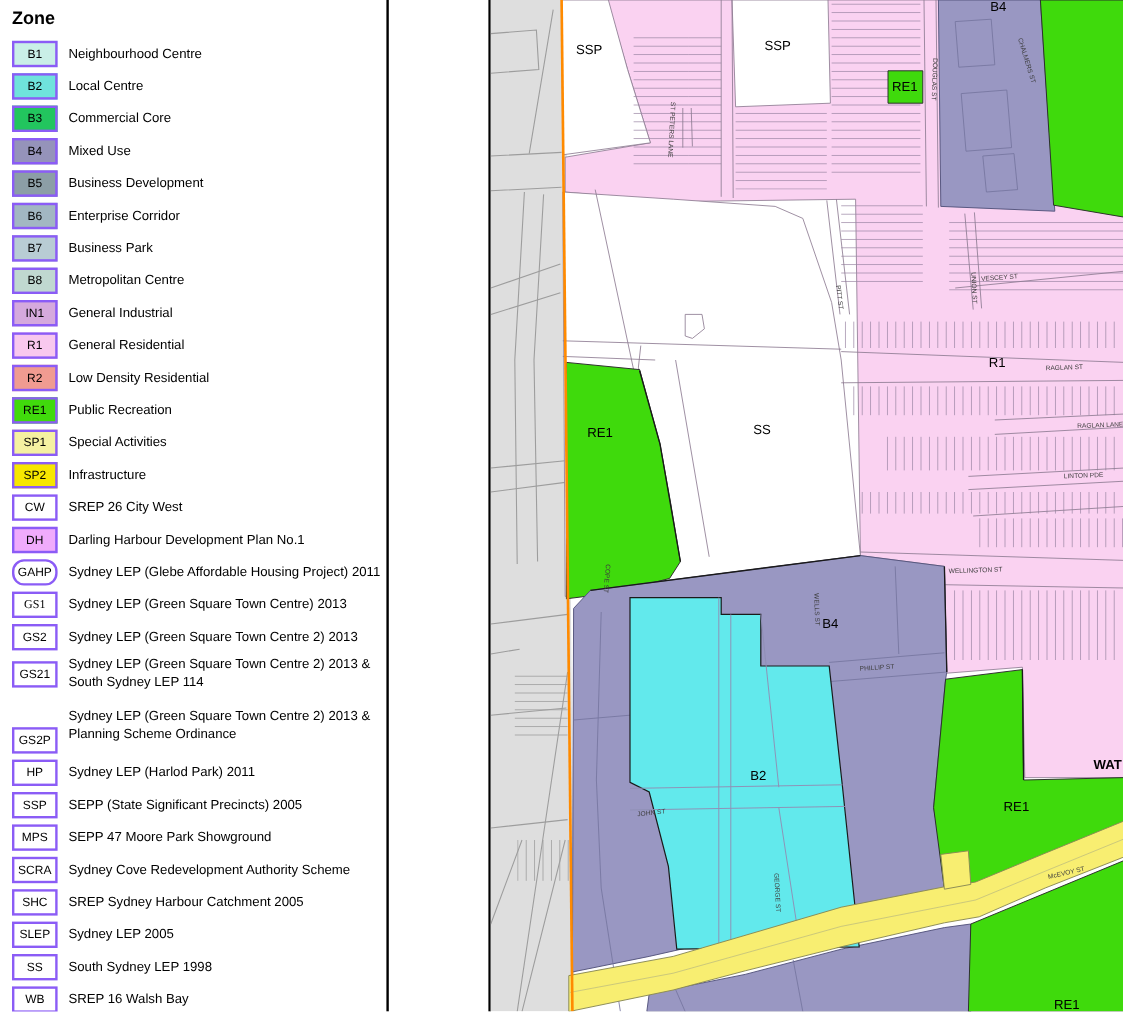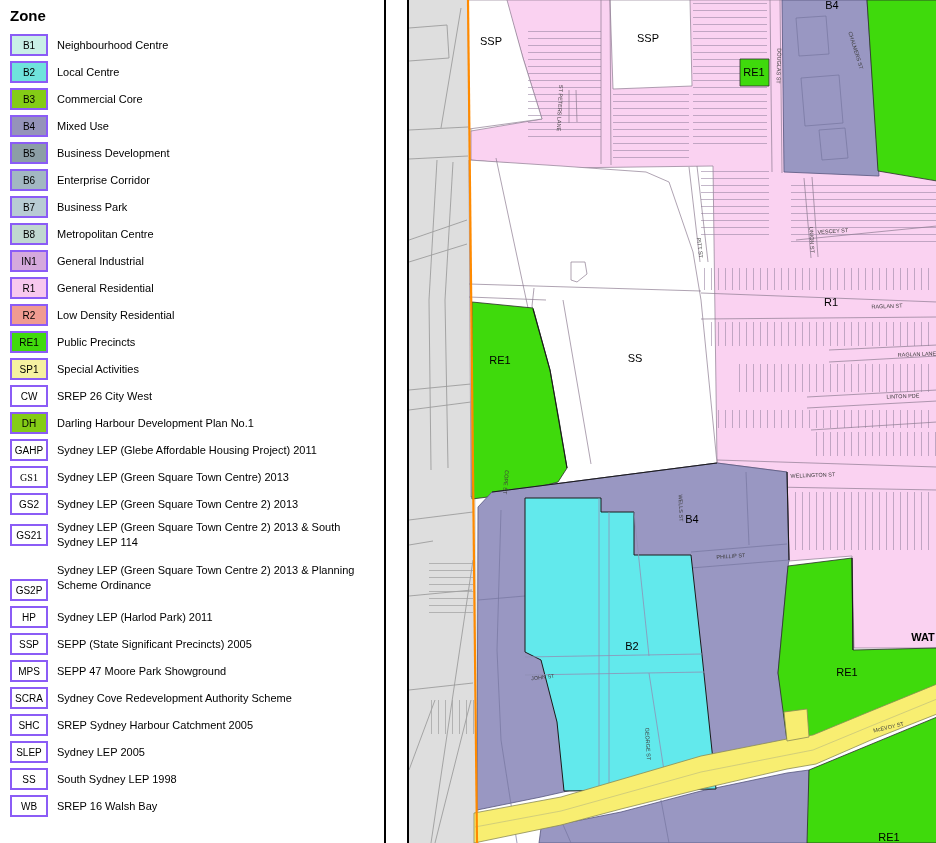--- a/index.html
+++ b/index.html
@@ -1,21 +1,21 @@
 <!DOCTYPE html>
 <html><head>
 <meta charset="utf-8">
 <style>
   html,body { margin:0; padding:0; }
   body {
     width:936px; height:843px; overflow:hidden; position:relative;
     background:#ffffff; font-family:"Liberation Sans", sans-serif;
   }
   .legend-panel {
-    position:absolute; left:0; top:0; width:386px; height:843px;
+    position:absolute; left:0; top:0; width:324px; height:843px;
     box-sizing:border-box; border-right:2px solid #000;
     background:#fff; padding:5px 0 0 10px;
   }
   .legend-title { font-size:15px; font-weight:bold; color:#000; margin:2px 0 10px 0; }
   .legend-list { }
   .legend-row { display:flex; align-items:center; margin:0 0 5px 0; }
   .swatch {
     flex:0 0 auto; width:34px; height:18px; border:2px solid #8b5cf6;
     display:flex; align-items:center; justify-content:center;
     font-size:10px; color:#000; margin-right:9px; letter-spacing:0;
@@ -41,21 +41,21 @@
   <div class="legend-list">
       <div class="legend-row">
         <span class="swatch" style="background: rgb(201, 239, 231);">B1</span>
         <span class="legend-label">Neighbourhood Centre</span>
       </div>
       <div class="legend-row">
         <span class="swatch" style="background: rgb(111, 227, 220);">B2</span>
         <span class="legend-label">Local Centre</span>
       </div>
       <div class="legend-row">
-        <span class="swatch" style="background: #84cc16;">B3</span>
+        <span class="swatch" style="background: #22c55e;">B3</span>
         <span class="legend-label">Commercial Core</span>
       </div>
       <div class="legend-row">
         <span class="swatch" style="background: rgb(149, 147, 186);">B4</span>
         <span class="legend-label">Mixed Use</span>
       </div>
       <div class="legend-row">
         <span class="swatch" style="background: rgb(140, 158, 166);">B5</span>
         <span class="legend-label">Business Development</span>
       </div>
@@ -78,36 +78,40 @@
       <div class="legend-row">
         <span class="swatch" style="background: rgb(248, 200, 238);">R1</span>
         <span class="legend-label">General Residential</span>
       </div>
       <div class="legend-row">
         <span class="swatch" style="background: rgb(240, 155, 145);">R2</span>
         <span class="legend-label">Low Density Residential</span>
       </div>
       <div class="legend-row">
         <span class="swatch" style="background: rgb(64, 218, 12);">RE1</span>
-        <span class="legend-label">Public Precincts</span>
+        <span class="legend-label">Public Recreation</span>
       </div>
       <div class="legend-row">
         <span class="swatch" style="background: rgb(245, 241, 161);">SP1</span>
         <span class="legend-label">Special Activities</span>
       </div>
       <div class="legend-row">
+        <span class="swatch" style="background: rgb(247, 231, 0);">SP2</span>
+        <span class="legend-label">Infrastructure</span>
+      </div>
+      <div class="legend-row">
         <span class="swatch" style="background: rgb(255, 255, 255);">CW</span>
         <span class="legend-label">SREP 26 City West</span>
       </div>
       <div class="legend-row">
-        <span class="swatch" style="background: #84cc16;">DH</span>
+        <span class="swatch" style="background: #f0abfc;">DH</span>
         <span class="legend-label">Darling Harbour Development Plan No.1</span>
       </div>
       <div class="legend-row">
-        <span class="swatch" style="background: rgb(255, 255, 255);">GAHP</span>
+        <span class="swatch" style="background: rgb(255, 255, 255); border-radius: 10px;">GAHP</span>
         <span class="legend-label">Sydney LEP (Glebe Affordable Housing Project) 2011</span>
       </div>
       <div class="legend-row">
         <span class="swatch" style="background: rgb(255, 255, 255); font-family: Liberation Serif, serif;">GS1</span>
         <span class="legend-label">Sydney LEP (Green Square Town Centre) 2013</span>
       </div>
       <div class="legend-row">
         <span class="swatch" style="background: rgb(255, 255, 255);">GS2</span>
         <span class="legend-label">Sydney LEP (Green Square Town Centre 2) 2013</span>
       </div>

